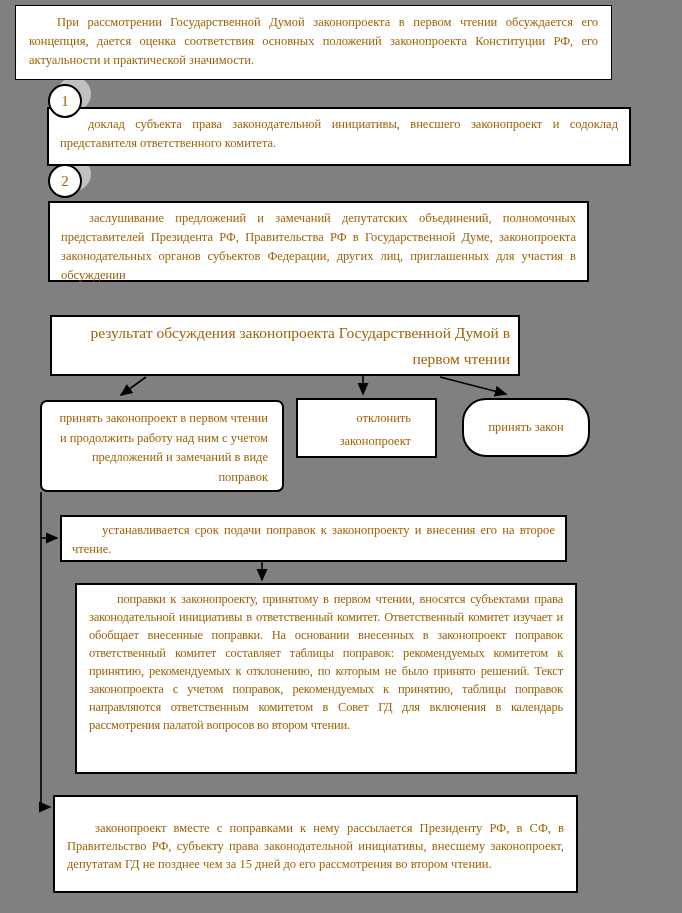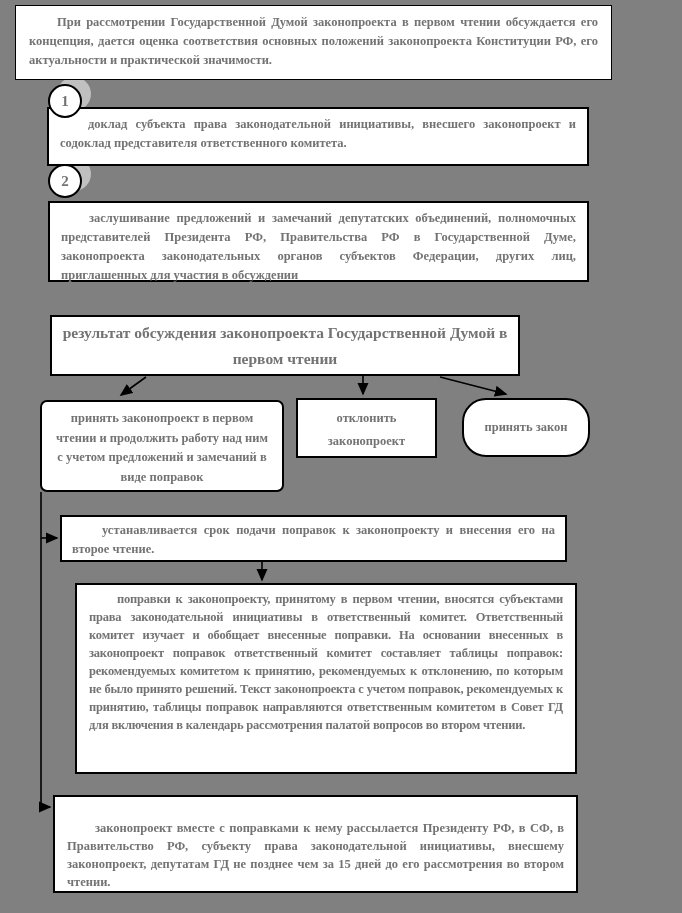--- a/index.html
+++ b/index.html
@@ -1,42 +1,42 @@
 <!DOCTYPE html>
 <html><head>
 <meta charset="utf-8">
 <style>
   html,body { margin:0; padding:0; background:#808080; }
   .stage {
     position:relative; width:682px; height:913px; background:#808080;
-    font-family:"Liberation Serif","DejaVu Serif",serif; font-weight:bold; color:#737373;
+    font-family:"Liberation Serif","DejaVu Serif",serif; font-weight:normal; color:#a16207;
     overflow:hidden;
   }
   .box {
     position:absolute; background:#ffffff; border:2px solid #000;
     box-sizing:border-box; font-size:12.5px; line-height:19px; z-index:2;
   }
   .para { text-align:justify; text-indent:28px; padding:6px 11px; }
-  .center { text-align:center; }
+  .center { text-align:right; }
 
   .intro { left:15px; top:5px; width:597px; height:75px; border-width:1px; padding:7px 13px; }
 
   .step-circle {
     position:absolute; width:34px; height:34px; border-radius:50%;
     background:#ffffff; border:2px solid #000; box-sizing:border-box; z-index:3;
     display:flex; align-items:center; justify-content:center;
     font-size:15px;
   }
   .circle-shadow {
     position:absolute; width:34px; height:34px; border-radius:50%;
     background:#c0c0c0; z-index:1;
   }
   .shadow-1 { left:57px; top:77px; }
   .circle-1 { left:48px; top:84px; }
-  .step-box-1 { left:47px; top:107px; width:542px; height:59px; }
+  .step-box-1 { left:47px; top:107px; width:584px; height:59px; }
   .shadow-2 { left:57px; top:157px; }
   .circle-2 { left:48px; top:164px; }
   .step-box-2 { left:48px; top:201px; width:541px; height:81px; }
 
   .result { left:50px; top:315px; width:470px; height:61px;
             font-size:15.5px; line-height:26px; padding:3px 8px; }
 
   .outcome-accept { left:40px; top:400px; width:244px; height:92px;
                     padding:7px 14px; line-height:19.5px;border-radius:7px; }
   .outcome-reject { left:296px; top:398px; width:141px; height:60px;

